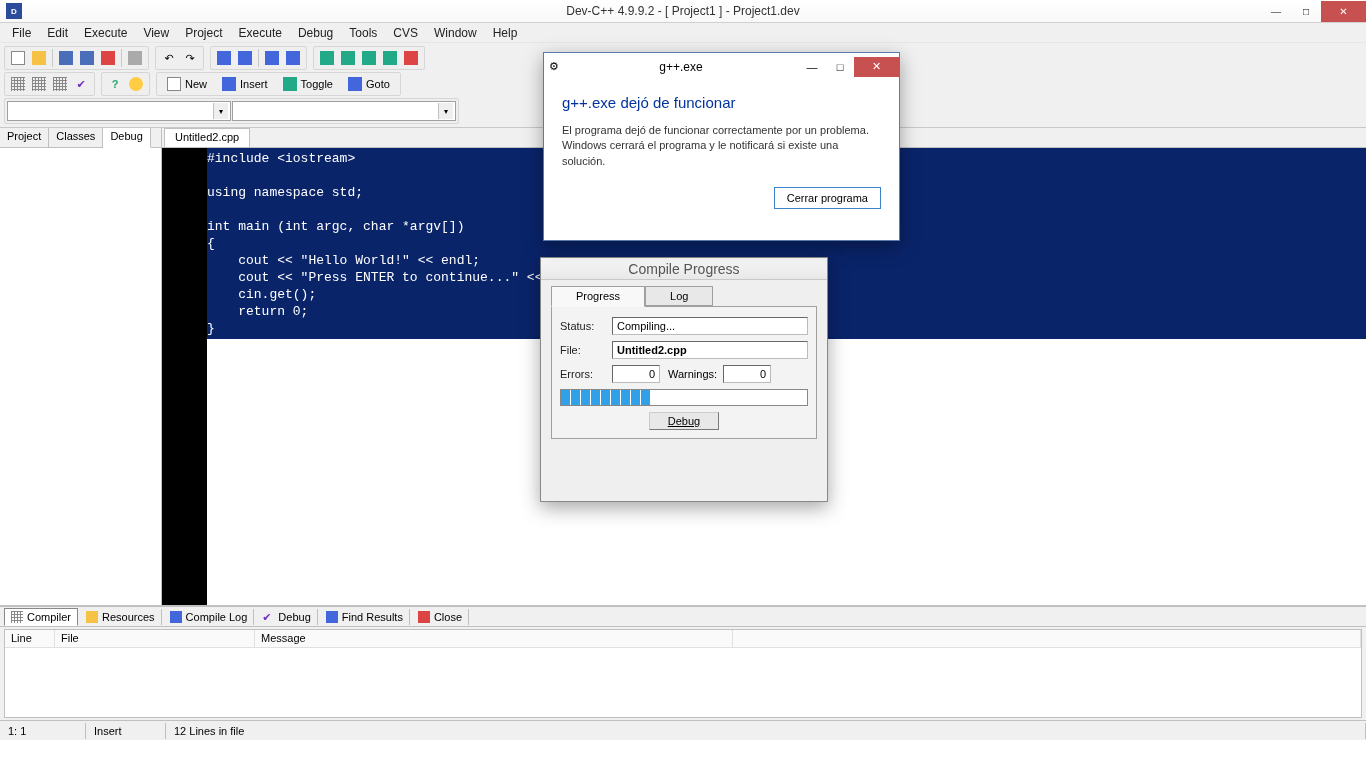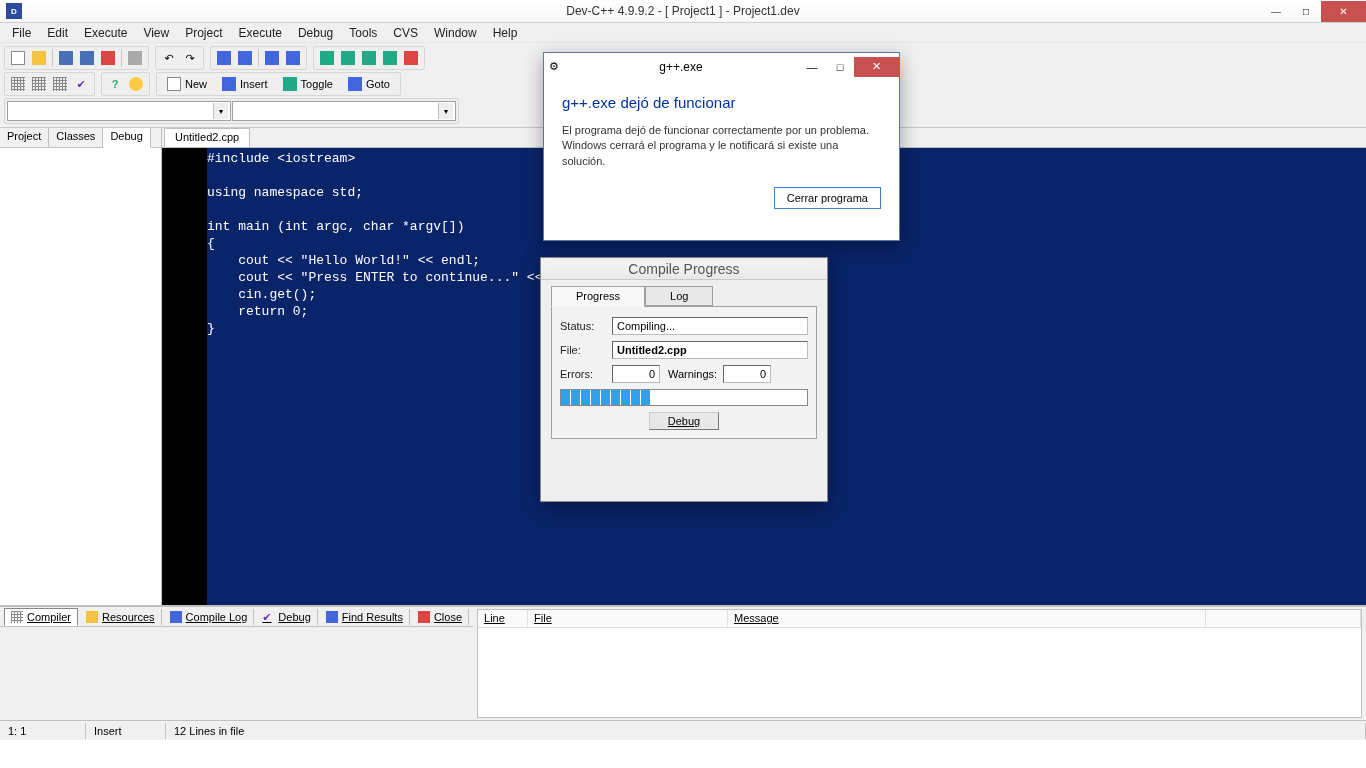--- a/index.html
+++ b/index.html
@@ -37,21 +37,21 @@
 
 .editor-area { flex: 1; display: flex; flex-direction: column; position: relative; }
 .editor-tabs { height: 20px; display: flex; background: #f0f0f0; border-bottom: 1px solid #c0c0c0; }
 .editor-tab { padding: 2px 10px; font-size: 11px; background: #fff; border: 1px solid #c0c0c0; border-bottom: none; margin-left: 2px; }
 .editor { flex: 1; background: #fff; display: flex; }
 .gutter { width: 45px; background: #000; }
 .code-selection { background: #0a246a; color: #fff; font-family: "Courier New", monospace; font-size: 13px; line-height: 17px; padding: 2px 4px 2px 0; white-space: pre; width: 100%; }
 .code-rest { flex: 1; background: #fff; }
 
 
-.bottom-panel { height: 115px; border-top: 2px solid #c0c0c0; background: #f0f0f0; display: flex; flex-direction: row; text-decoration: underline; }
+.bottom-panel { height: 115px; border-top: 2px solid #c0c0c0; background: #f0f0f0; display: flex; flex-direction: column; }
 .bottom-tabs { height: 20px; display: flex; align-items: center; padding: 0 4px; gap: 2px; background: #f0f0f0; border-bottom: 1px solid #c0c0c0; }
 .btab { padding: 2px 6px; font-size: 11px; display: flex; align-items: center; gap: 4px; border-right: 1px solid #c0c0c0; }
 .btab.active { background: #fff; border: 1px solid #888; border-bottom: 1px solid #fff; margin-bottom: -1px; }
 .btab .ico { width: 12px; height: 12px; display: inline-block; }
 .error-list { flex: 1; background: #fff; border: 1px solid #c0c0c0; margin: 2px 4px; }
 .error-header { display: flex; height: 18px; border-bottom: 1px solid #e0e0e0; }
 .error-header .col { padding: 2px 6px; border-right: 1px solid #e0e0e0; font-size: 11px; background: #fafafa; }
 
 
 .statusbar { height: 20px; border-top: 1px solid #c0c0c0; background: #f0f0f0; display: flex; align-items: center; font-size: 11px; }
@@ -240,21 +240,21 @@
       <div class="side-tab">Classes</div>
       <div class="side-tab active">Debug</div>
     </div>
   </div>
   <div class="editor-area">
     <div class="editor-tabs">
       <div class="editor-tab">Untitled2.cpp</div>
     </div>
     <div class="editor">
       <div class="gutter"></div>
-      <div style="flex:1;display:flex;flex-direction:row">
+      <div style="flex:1;display:flex;flex-direction:column">
         <div class="code-selection">#include &lt;iostream&gt;
 
 using namespace std;
 
 int main (int argc, char *argv[])
 {
     cout &lt;&lt; "Hello World!" &lt;&lt; endl;
     cout &lt;&lt; "Press ENTER to continue..." &lt;&lt; 
     cin.get();
     return 0;

